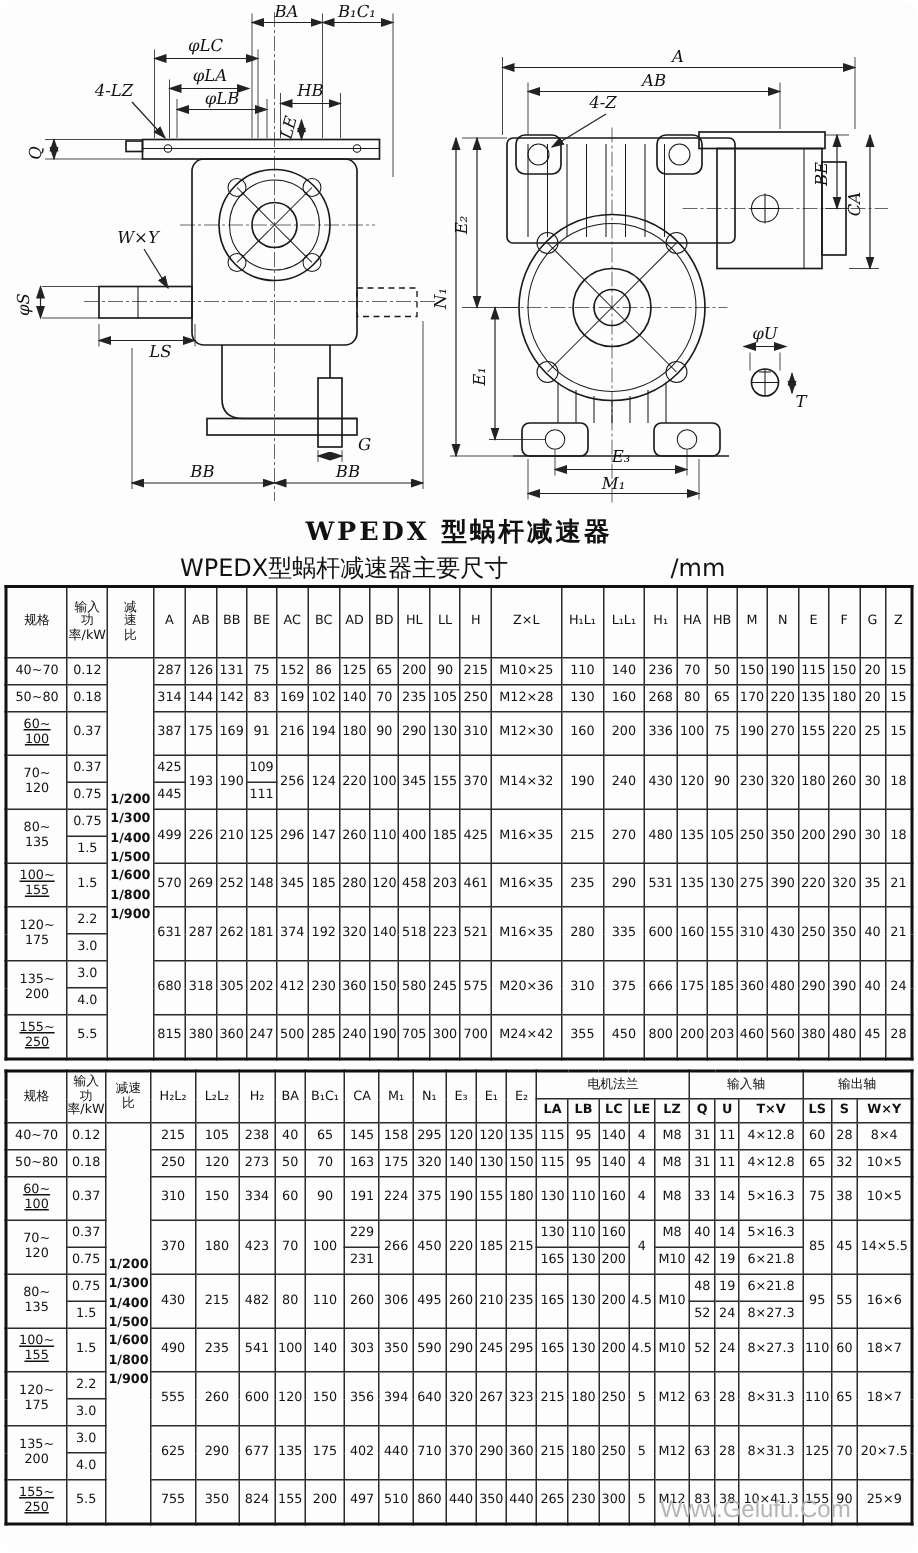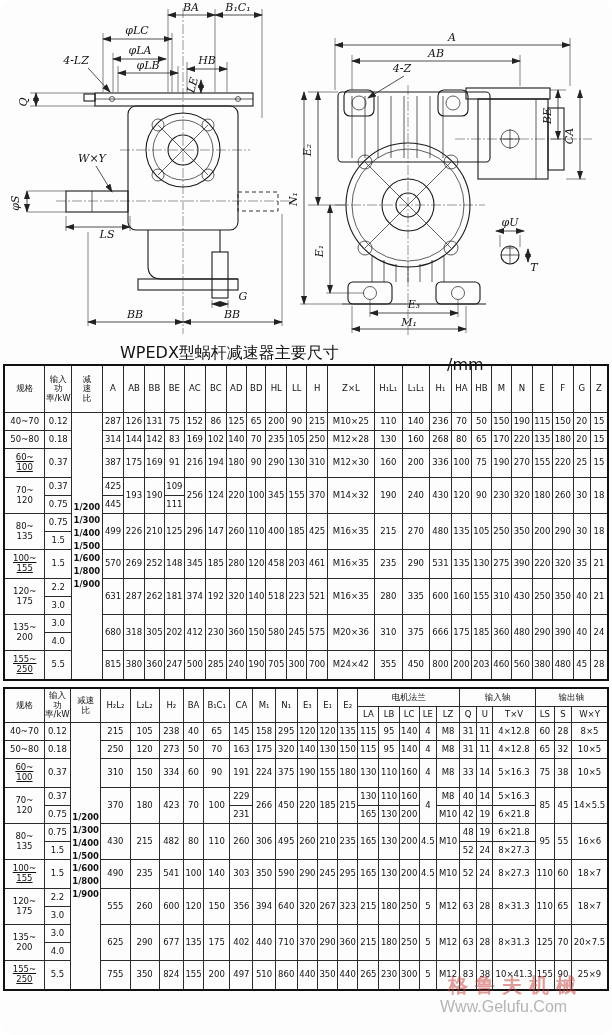--- a/index.html
+++ b/index.html
@@ -12,28 +12,28 @@
   g.outg .dash{stroke-dasharray:4 3;stroke-width:.9;}
   .cl{stroke:#555;stroke-width:.6;stroke-dasharray:10 2 2 2;}
   .ext{stroke:#222;stroke-width:.55;}
   .dim{stroke:#222;stroke-width:.8;marker-start:url(#arS);marker-end:url(#arE);}
   .ldr{stroke:#222;stroke-width:.8;marker-end:url(#arE);}
   .dlabel{font:italic 11px "DejaVu Serif",serif;fill:#111;text-anchor:middle;}
   
   .titleband{text-align:center;font:bold 17px "DejaVu Serif",serif;letter-spacing:2px;margin-top:3px;}
   .subrow{position:relative;height:15px;margin-top:3px;font-size:16px;}
   .subrow .cap{position:absolute;left:120px;top:0;}
-  .subrow .unit{position:absolute;left:447px;top:12px;}
+  .subrow .unit{position:absolute;left:447px;top:0;}
   
   table{border-collapse:collapse;table-layout:fixed;width:606px;margin:6px auto 0;border:2px solid #111;}
   td{border:1px solid #2a2a2a;font-size:8.5px;line-height:1.12;text-align:center;vertical-align:middle;
      padding:0;white-space:pre-line;height:17px;overflow:hidden;}
   #t1 tr:first-child td{height:46px;}
   #t2 tr:nth-child(1) td{height:17px;}
-  #t2 tr:nth-child(2) td{height:15px;}
+  #t2 tr:nth-child(2) td{height:15px;font-weight:bold;}
   .tall{height:28px;text-decoration:underline;}
   .ratio{font-size:8.5px;line-height:1.5;font-weight:bold;}
   
   #wm-red{position:absolute;left:448px;top:972px;font:bold 20px "DejaVu Serif",serif;
           color:rgba(196,58,58,.5);letter-spacing:7px;z-index:5;pointer-events:none;}
   #wm-site{position:absolute;left:440px;top:998px;font:16px "Liberation Sans",sans-serif;
            color:#b5b5b5;z-index:5;pointer-events:none;}
 </style>
 </head>
 <body>
@@ -235,20 +235,21 @@
           <text x="551" y="116" transform="rotate(-90 551 116)" class="dlabel">BE</text>
           <text x="573" y="136" transform="rotate(-90 573 136)" class="dlabel">CA</text>
           <text x="510" y="226" class="dlabel">φU</text>
           <text x="534" y="271" class="dlabel">T</text>
           <text x="414" y="308" class="dlabel">E₃</text>
           <text x="409" y="326" class="dlabel">M₁</text>
         </g>
     </g>
   </svg>
 
+  <div class="titleband">WPEDX 型蜗杆减速器</div>
   <div class="subrow">
     <span class="cap">WPEDX型蜗杆减速器主要尺寸</span>
     <span class="unit">/mm</span>
   </div>
 
   <table id="t1">
     <colgroup>
       <col style="width:40px">
         <col style="width:26px">
         <col style="width:30px">
@@ -671,21 +672,21 @@
           <td>115</td>
           <td>95</td>
           <td>140</td>
           <td>4</td>
           <td>M8</td>
           <td>31</td>
           <td>11</td>
           <td>4×12.8</td>
           <td>60</td>
           <td>28</td>
-          <td>8×5</td>
+          <td>8×4</td>
         </tr>
         <tr>
           <td>50~80</td>
           <td>0.18</td>
           <td>250</td>
           <td>120</td>
           <td>273</td>
           <td>50</td>
           <td>70</td>
           <td>163</td>
@@ -914,16 +915,15 @@
           <td>83</td>
           <td>38</td>
           <td>10×41.3</td>
           <td>155</td>
           <td>90</td>
           <td>25×9</td>
         </tr>
       </tbody>
   </table>
 
-  <div id="wm-red">格鲁夫机械</div>
   <div id="wm-site">Www.Gelufu.Com</div>
 
 </div>
 
 </body></html>

